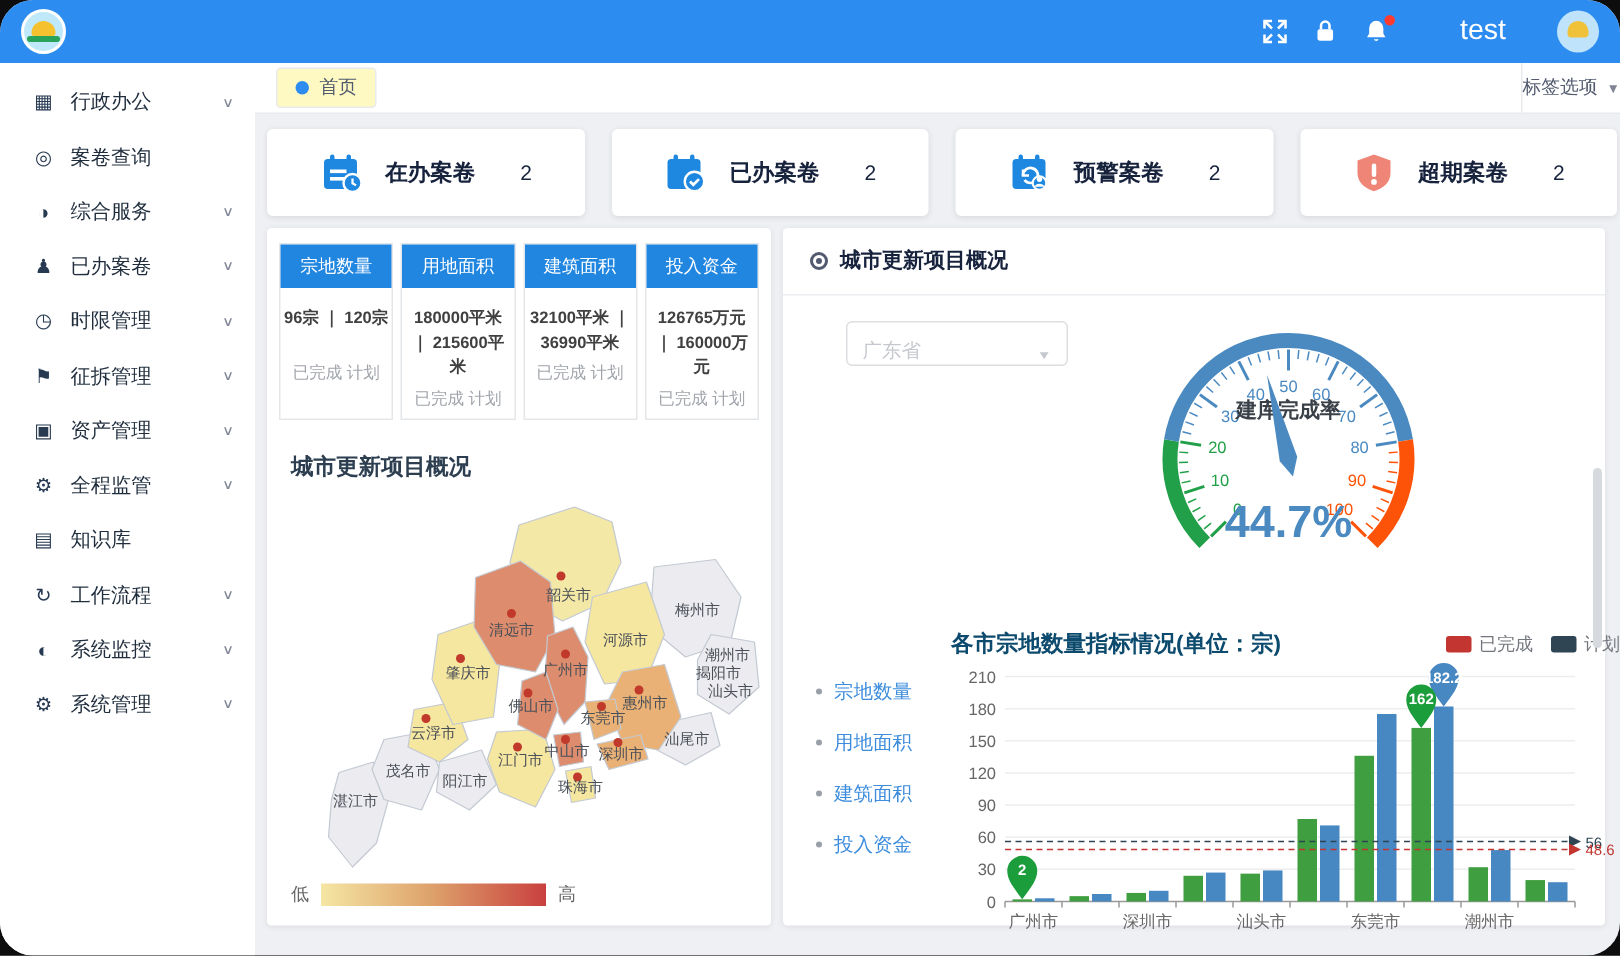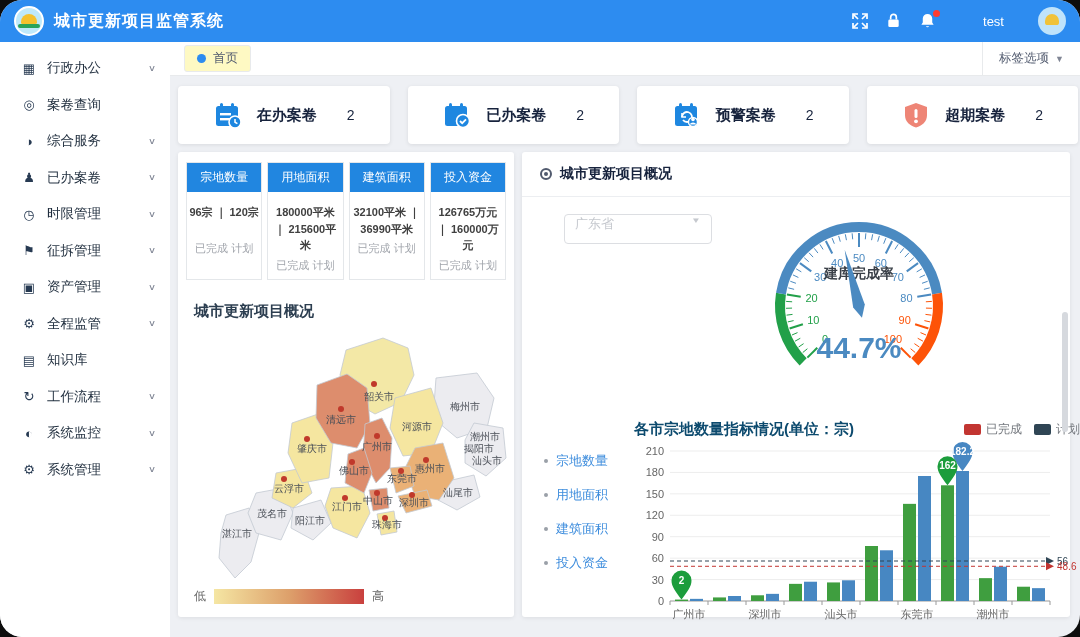--- a/index.html
+++ b/index.html
@@ -9,33 +9,33 @@
   
   .header{position:absolute;top:0;left:0;right:0;height:42px;background:#2d8cf0;display:flex;align-items:center;padding:0 14px;z-index:5;}
   .logo{width:30px;height:30px;border-radius:50%;background:#bfe9fb;border:2px solid #fff;position:relative;overflow:hidden;flex:0 0 auto;}
   .logo .sun{position:absolute;left:5px;top:6px;width:16px;height:10px;border-radius:10px 10px 2px 2px;background:#f5c12e;}
   .logo .band{position:absolute;left:2px;top:16px;width:22px;height:4px;background:#2aa35a;border-radius:2px;}
   .app-title{color:#fff;font-size:16px;font-weight:bold;margin-left:10px;letter-spacing:1px;}
   .h-right{margin-left:auto;display:flex;align-items:center;gap:16px;}
   .h-ic{width:18px;height:18px;position:relative;cursor:pointer;}
   .h-ic svg{display:block;}
   .badge-dot{position:absolute;top:-2px;right:-3px;width:7px;height:7px;border-radius:50%;background:#ff3b30;}
-  .h-user{color:#fff;font-size:13px;margin:0 18px 0 30px;}
+  .h-user{color:#fff;font-size:19px;margin:0 18px 0 30px;}
   .avatar{width:28px;height:28px;border-radius:50%;background:#bfe3fb;position:relative;overflow:hidden;}
   .avatar .blob{position:absolute;left:7px;top:7px;width:14px;height:11px;border-radius:8px 8px 3px 3px;background:#f0c23a;}
   
   .sidebar{position:absolute;top:42px;left:0;bottom:0;width:170px;background:#fff;z-index:4;padding-top:8px;}
   .side-item{display:flex;align-items:center;height:36.5px;padding:0 14px 0 20px;cursor:pointer;color:#1f2d3d;font-size:13.5px;}
   .s-icon{width:18px;color:#273a52;font-size:13px;margin-right:9px;text-align:center;}
   .s-chev{margin-left:auto;color:#808695;font-size:11px;transform:scaleY(.8);}
   
   .tabbar{position:absolute;top:42px;left:170px;right:0;height:34px;background:#fff;border-bottom:1px solid #e8eaec;display:flex;align-items:center;z-index:3;}
   .tab{display:flex;align-items:center;gap:7px;border:1px solid #e8eaec;border-radius:3px;margin-left:14px;padding:4px 12px;font-size:12.5px;color:#515a6e;cursor:pointer;background:#fef9c3;}
   .tab-dot{width:9px;height:9px;border-radius:50%;background:#2d8cf0;}
-  .tag-opt{margin-left:auto;height:100%;display:flex;align-items:center;padding:0 16px;border-left:1px solid #e8eaec;font-size:12.5px;color:#515a6e;cursor:pointer;gap:6px;}
+  .tag-opt{margin-left:auto;height:100%;display:flex;align-items:center;padding:0 0;border-left:1px solid #e8eaec;font-size:12.5px;color:#515a6e;cursor:pointer;gap:6px;}
   .tag-caret{font-size:9px;color:#808695;}
   
   .cards{position:absolute;top:86px;left:178px;right:2px;display:flex;gap:18px;z-index:2;border-radius:10px;}
   .card{flex:1;height:58px;background:#fff;border-radius:4px;box-shadow:0 1px 4px rgba(0,0,0,.09);display:flex;align-items:center;justify-content:center;gap:14px;cursor:pointer;}
   .card-ic{width:30px;height:30px;flex:0 0 auto;}
   .card-label{font-size:15px;font-weight:bold;color:#17233d;}
   .card-count{font-size:14px;color:#17233d;margin-left:16px;}
   
   .panel{position:absolute;background:#fff;border-radius:3px;box-shadow:0 1px 4px rgba(0,0,0,.08);}
   .panel-left{left:178px;top:152px;width:336px;bottom:20px;}
@@ -48,21 +48,21 @@
   .stat-v{font-size:11px;color:#404040;font-weight:bold;line-height:1.5;min-height:33px;}
   .stat-c{font-size:11px;color:#a0a4ab;margin-top:4px;}
   .map-title{font-size:15px;font-weight:bold;color:#2c3e50;margin:22px 0 0 16px;}
   .map-wrap{position:absolute;left:0;top:178px;right:0;bottom:0;}
   .map-legend{position:absolute;left:16px;bottom:12px;display:flex;align-items:center;gap:8px;font-size:12px;color:#666;}
   .grad{width:150px;height:15px;background:linear-gradient(90deg,#f5e6a3,#dda06b,#c9403e);}
   
   .rp-title{display:flex;align-items:center;gap:8px;padding:13px 18px;border-bottom:1px solid #eceef1;font-size:14px;font-weight:bold;color:#17233d;}
   .rp-dot{width:12px;height:12px;border:2px solid #515a6e;border-radius:50%;position:relative;}
   .rp-dot:after{content:"";position:absolute;left:2px;top:2px;width:4px;height:4px;border-radius:50%;background:#515a6e;}
-  .select{position:absolute;left:42px;top:62px;width:148px;height:30px;border:1px solid #dcdee2;border-radius:4px;display:flex;align-items:flex-start;padding:0 10px;font-size:13px;color:#c5c8ce;cursor:pointer;background:#fff;}
+  .select{position:absolute;left:42px;top:62px;width:148px;height:30px;border:1px solid #dcdee2;border-radius:4px;display:flex;align-items:flex-end;padding:0 10px;font-size:13px;color:#c5c8ce;cursor:pointer;background:#fff;}
   .select .sel-caret{margin-left:auto;color:#c5c8ce;font-size:10px;transform:scaleY(.8);}
   .gauge-box{position:absolute;left:225px;top:52px;width:230px;height:200px;}
   .links{position:absolute;left:22px;top:300px;}
   .link-row{display:flex;align-items:center;gap:8px;margin-bottom:16px;cursor:pointer;}
   .link-bullet{width:4px;height:4px;border-radius:50%;background:#9aa0a8;}
   .link-text{font-size:13px;color:#3e8ddd;}
   .chart-block{position:absolute;left:112px;top:268px;width:446px;}
   .chart-head{display:flex;align-items:center;}
   .chart-title{font-size:15px;font-weight:bold;color:#0c4a6e;}
   .legend{margin-left:auto;display:flex;align-items:center;gap:12px;}
@@ -74,21 +74,20 @@
 </head>
 <body>
 
 <div class="screen">
 
   <div class="header">
     <div class="logo">
         <div class="sun"></div>
         <div class="band"></div>
       </div>
-    <div class="app-title">城市更新项目监管系统</div>
     <div class="h-right">
       <div class="h-ic">
         <svg width="18" height="18" viewBox="0 0 18 18" fill="none" stroke="#fff" stroke-width="1.7">
           <path d="M2 7 V2 H7 M11 2 H16 V7 M16 11 V16 H11 M7 16 H2 V11"></path>
             <path d="M2.5 2.5 L7 7 M15.5 2.5 L11 7 M15.5 15.5 L11 11 M2.5 15.5 L7 11"></path>
         </svg>
       </div>
       <div class="h-ic">
         <svg width="17" height="17" viewBox="0 0 18 18">
           <rect x="3.5" y="8" width="11" height="8" rx="1.5" fill="#fff"></rect>

